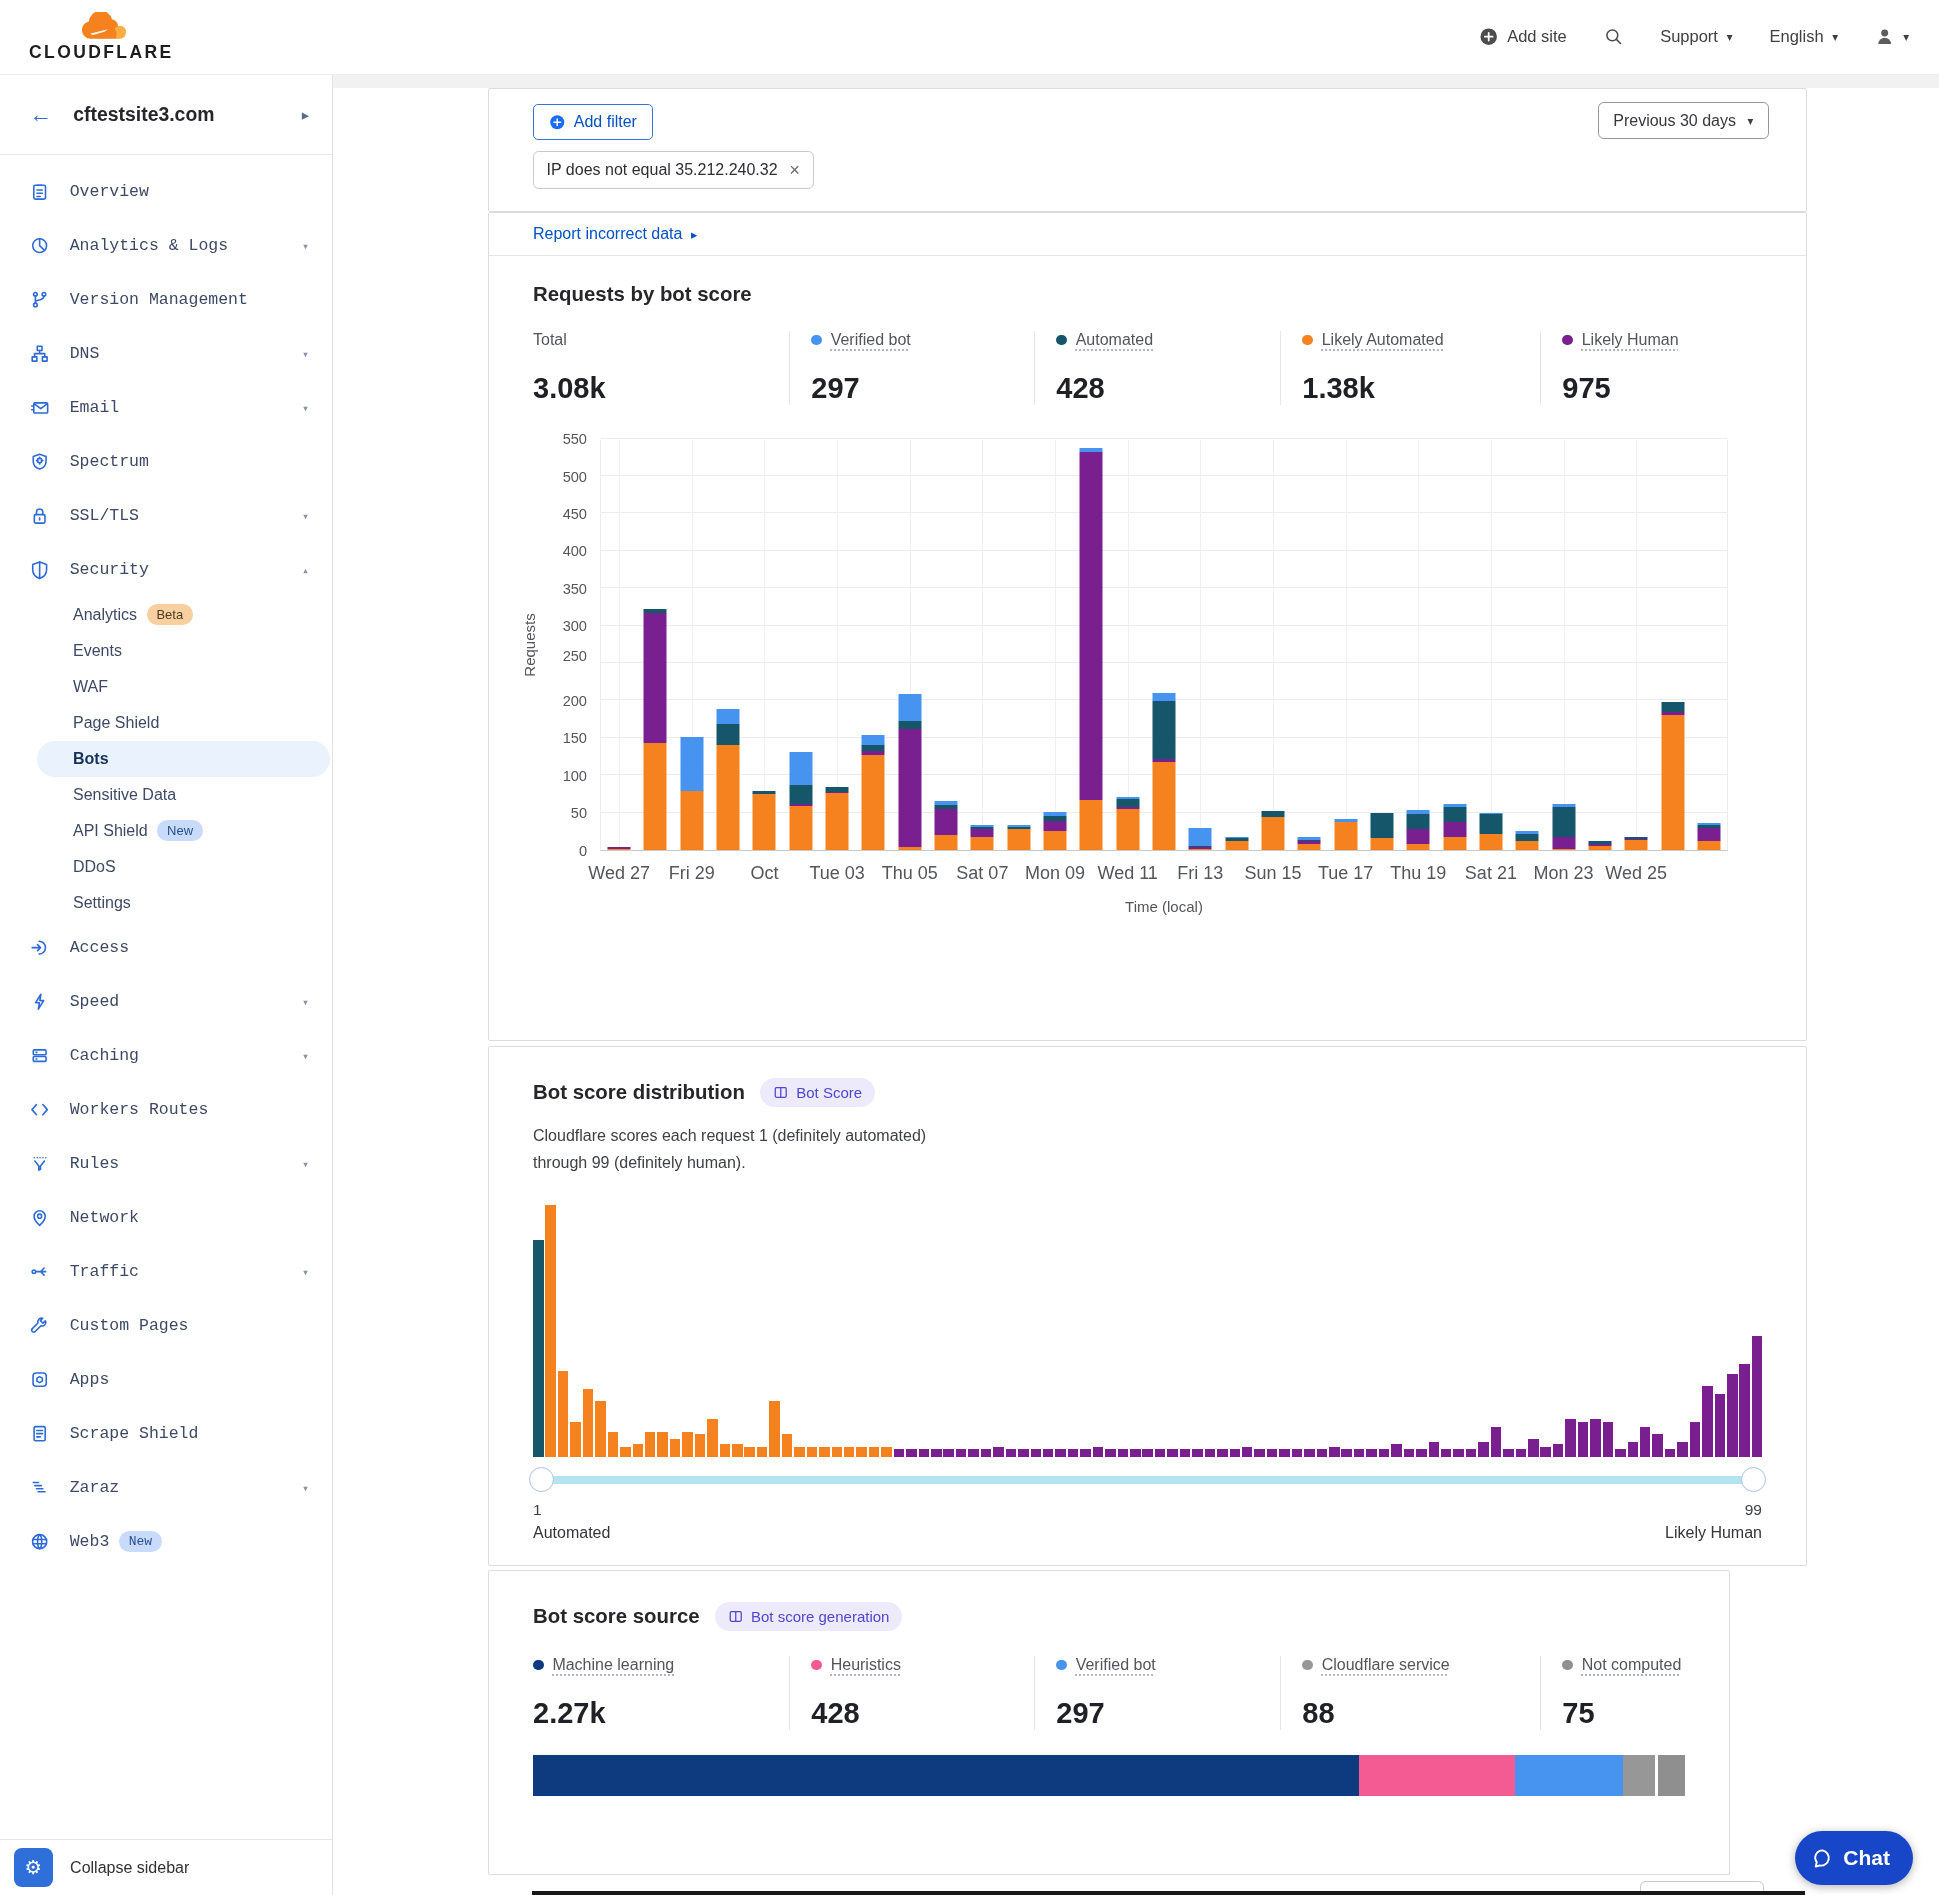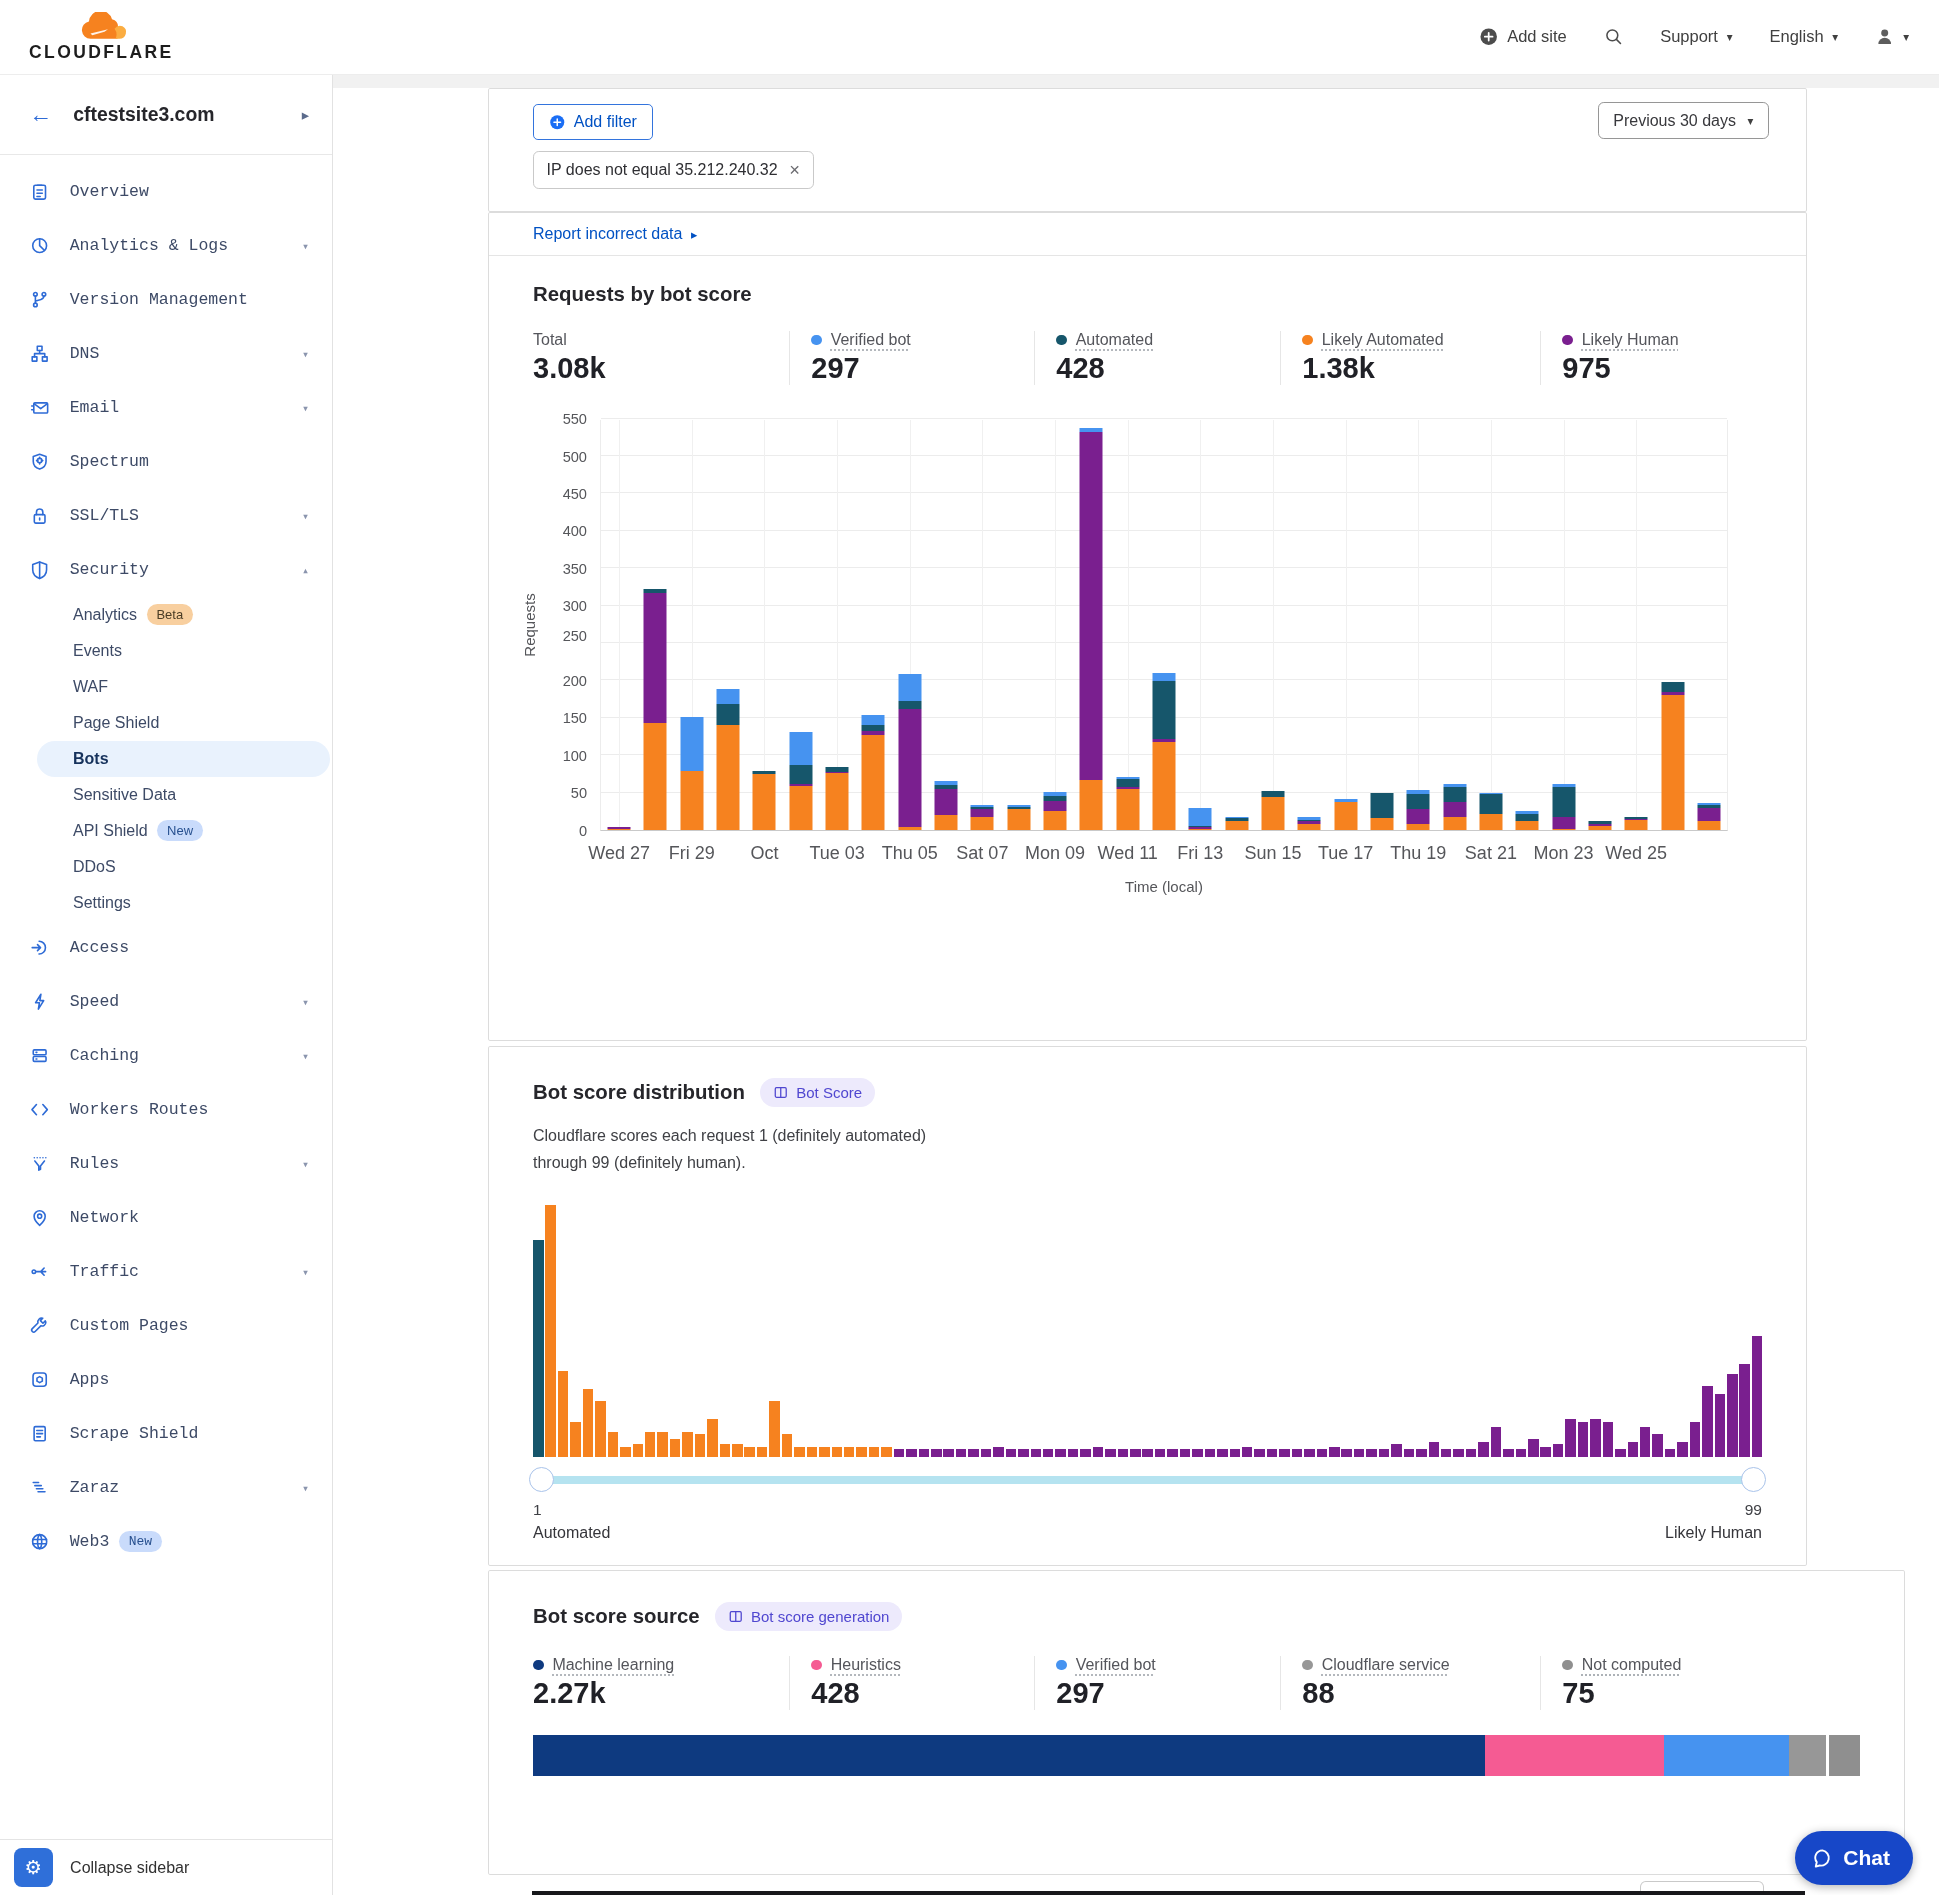--- a/index.html
+++ b/index.html
@@ -44,21 +44,21 @@
     display:flex; align-items:center; justify-content:center; font-size:19.4px; border:none; cursor:pointer; }
   .collapse { font-size:16px; color:#313131; cursor:pointer; }
 
   
   main { position:absolute; left:333px; top:75px; width:1607px; height:1820px; background:#fff; }
   .topstrip { position:absolute; left:0; top:0; width:100%; height:12.6px; background:#f1f1f1; }
   .card { position:absolute; background:#fff; border:1px solid #dcdcdc; border-radius:1.9px; }
   .filter-card { left:155px; top:12.6px;   width:1319px; height:124px; }
   .big-card    { left:155px; top:137px;  width:1319px; height:829px; }
   .dist-card   { left:155px; top:971px; width:1319px; height:520px; }
-  .src-card    { left:155px; top:1495px; width:1417px; height:305px; }
+  .src-card    { left:155px; top:1495px; width:1242px; height:305px; }
 
   .add-filter { position:absolute; left:44px; top:15.5px; height:36px; display:flex; align-items:center; gap:8.7px;
     background:#fff; border:1px solid #3374dd; border-radius:4.9px; padding:0 14.6px; color:#0051c3;
     font-size:16px; font-family:inherit; cursor:pointer; }
   .chip { position:absolute; left:44px; top:62px; height:38px; display:flex; align-items:center; gap:11.6px;
     border:1px solid #c9c9c9; border-radius:5.8px; padding:0 12.6px; font-size:16px; color:#2f2f33; cursor:default; }
   .chip-x { color:#6d6d72; font-size:18.4px; cursor:pointer; }
   .range { position:absolute; right:37px; top:13.6px; height:37px; display:flex; align-items:center; gap:11.6px;
     border:1px solid #969696; border-radius:5.8px; padding:0 14.6px; font-size:16px; color:#38383c; cursor:pointer; }
 
@@ -74,21 +74,21 @@
   .pill { display:flex; align-items:center; gap:7.8px; height:29px; padding:0 12.6px; border-radius:14.6px;
     background:#edeafc; color:#5047d0; font-size:15px; cursor:pointer; }
   .pill svg { width:15.5px; height:15.5px; }
   .pill svg * { stroke:#5047d0; fill:none; stroke-width:1.4; stroke-linejoin:round; }
 
   .stats { display:grid; grid-template-columns:256px 245px 246px 260px 1fr; margin-top:25px; }
   .stat-col + .stat-col { border-left:1px solid #e6e6e6; padding-left:21.3px; }
   .stat-top { display:flex; align-items:center; font-size:16px; color:#54555b; }
   .dot { width:10.7px; height:10.7px; border-radius:50%; margin-right:8.7px; flex:none; }
   .stat-label.u { text-decoration:underline dotted; text-decoration-color:#9aa0a6; text-underline-offset:4.9px; }
-  .stat-val { font-size:29px; font-weight:700; color:#202127; margin-top:3px; }
+  .stat-val { font-size:29px; font-weight:700; color:#202127; margin-top:23px; }
 
   .chart-area { position:relative; height:491px; margin-top:35px; }
   .chart-wrap { position:absolute; left:67px; top:0; width:1128px; height:411px;
     border-left:1px solid #ececec; border-right:1px solid #ececec; border-bottom:1px solid #c9c9c9; }
   .hgrid { position:absolute; left:0; right:0; height:1px; background:#ececec; }
   .vgrid { position:absolute; top:0; bottom:0; width:1px; background:#f0f0f0; }
   .ytick { position:absolute; left:-64px; width:50px; text-align:right; font-size:14.6px; color:#55565a; height:17.5px; }
   .ylab { position:absolute; left:-103px; top:50%; transform:translateY(-50%) rotate(-90deg);
     font-size:15px; color:#55565a; white-space:nowrap; }
   .bars { position:absolute; left:0; top:0; width:100%; height:100%; display:flex; }

